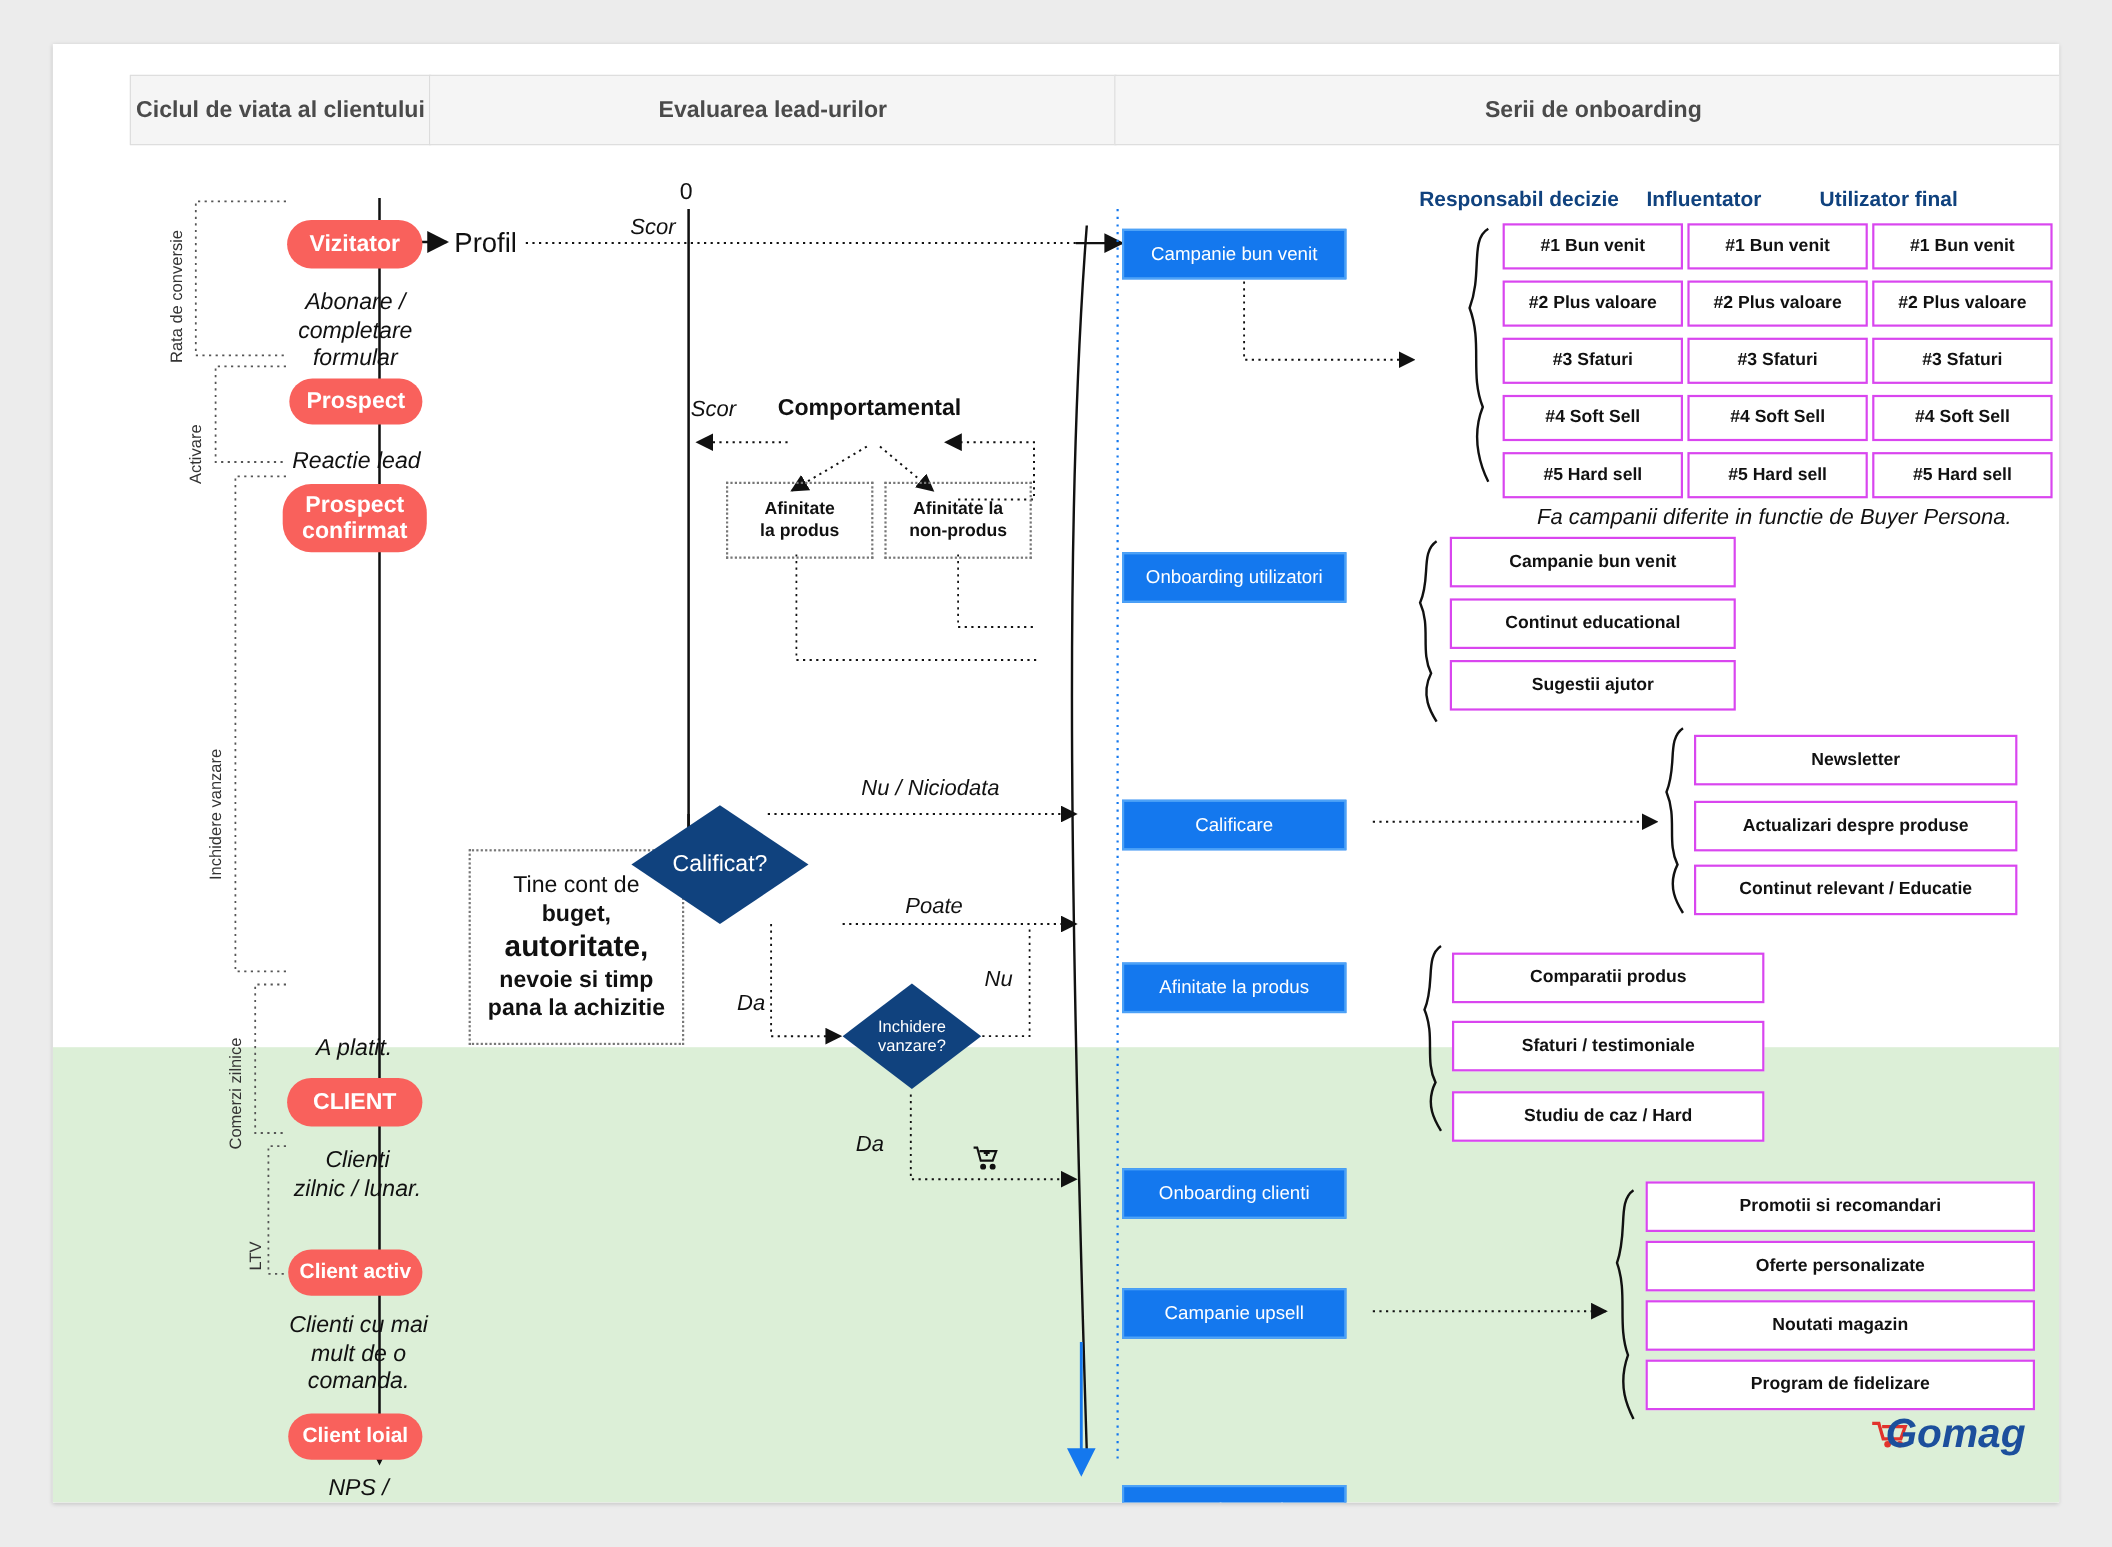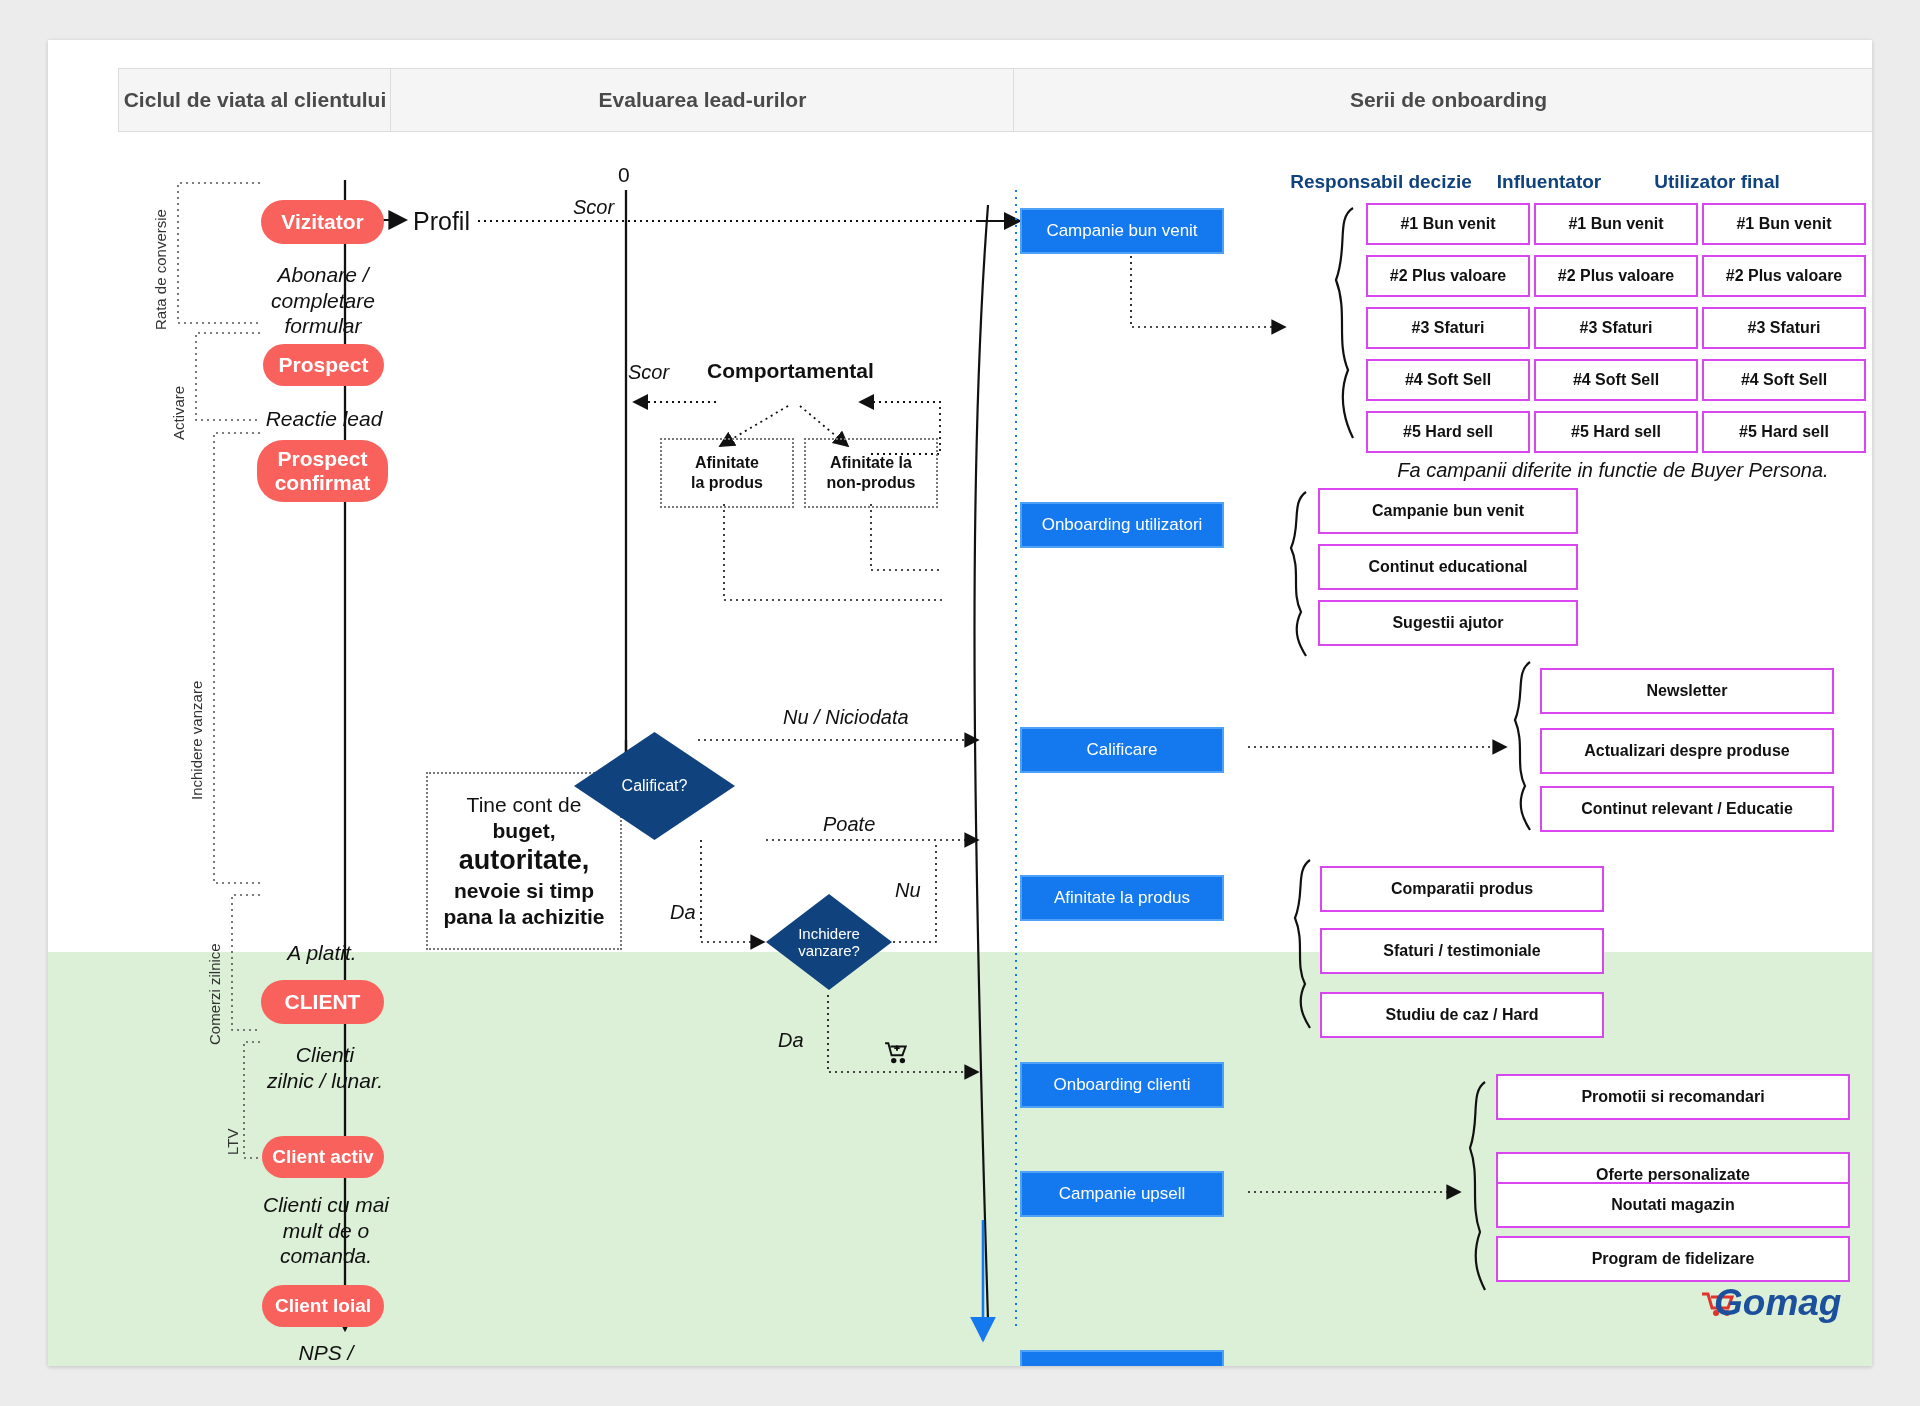--- a/index.html
+++ b/index.html
@@ -60,21 +60,21 @@
   .dbox{
     position:absolute;border:2px dotted #777;background:transparent;
     display:flex;align-items:center;justify-content:center;
     text-align:center;font-weight:bold;font-size:16px;color:#111;
     line-height:1.25;
   }
   
   .diamond{position:absolute;}
   .diamond .lbl{
     position:absolute;inset:0;display:flex;align-items:center;justify-content:center;
-    color:#fff;font-size:16px;text-align:center;line-height:1.15;
+    color:#fff;font-size:21px;text-align:center;line-height:1.15;
   }
   
   .vlabel{
     position:absolute;transform:rotate(-90deg);transform-origin:left top;
     white-space:nowrap;font-size:15px;color:#333;
   }
   svg.ov{position:absolute;left:0;top:0;width:1824px;height:1326px;overflow:visible;}
   .logo{position:absolute;font-style:italic;font-weight:bold;color:#1c4f9c;}
 </style>
 </head>
@@ -284,21 +284,21 @@
 
   <div class="wbox" style="left:1492px;top:628px;width:290px;height:42px;">Newsletter</div>
   <div class="wbox" style="left:1492px;top:688px;width:290px;height:42px;">Actualizari despre produse</div>
   <div class="wbox" style="left:1492px;top:746px;width:290px;height:42px;">Continut relevant / Educatie</div>
 
   <div class="wbox" style="left:1272px;top:826px;width:280px;height:42px;">Comparatii produs</div>
   <div class="wbox" style="left:1272px;top:888px;width:280px;height:42px;">Sfaturi / testimoniale</div>
   <div class="wbox" style="left:1272px;top:952px;width:280px;height:42px;">Studiu de caz / Hard</div>
 
   <div class="wbox" style="left:1448px;top:1034px;width:350px;height:42px;">Promotii si recomandari</div>
-  <div class="wbox" style="left:1448px;top:1088px;width:350px;height:42px;margin-top:24px;">Oferte personalizate</div>
+  <div class="wbox" style="left:1448px;top:1088px;width:350px;height:42px;">Oferte personalizate</div>
   <div class="wbox" style="left:1448px;top:1142px;width:350px;height:42px;">Noutati magazin</div>
   <div class="wbox" style="left:1448px;top:1196px;width:350px;height:42px;">Program de fidelizare</div>
 
   <div style="position:absolute;left:1648px;top:1244px;width:145px;height:46px;">
     <svg width="145" height="46" viewBox="0 0 145 46">
       <path d="M6 10 h6 l4 14 h16 l4 -11 H15" stroke="#e2332c" stroke-width="3" fill="none"></path>
       <circle cx="20" cy="29" r="3" fill="#e2332c"></circle>
       <circle cx="31" cy="29" r="3" fill="#e2332c"></circle>
     </svg>
     <span class="logo" style="left:18px;top:-2px;font-size:37px;">Gomag</span>

